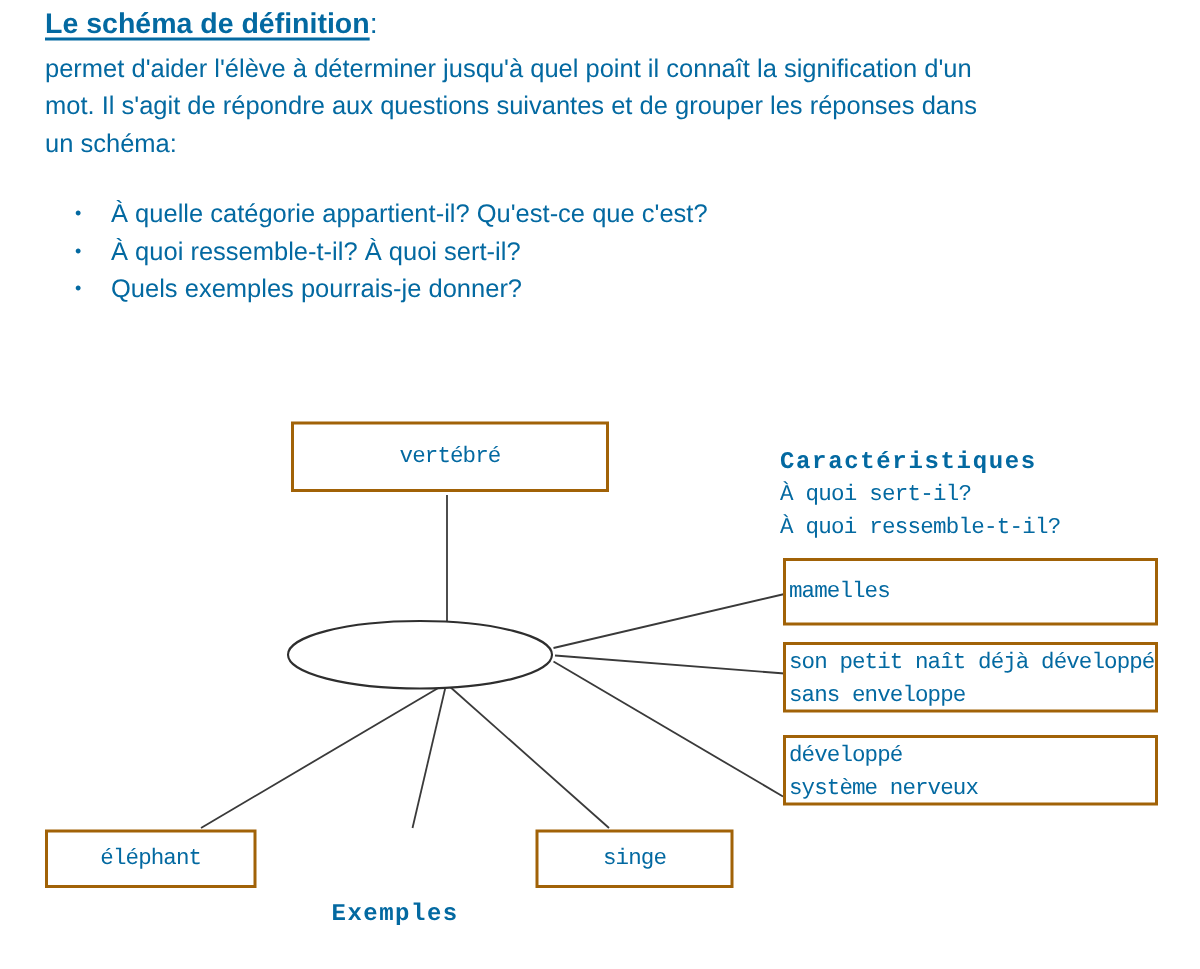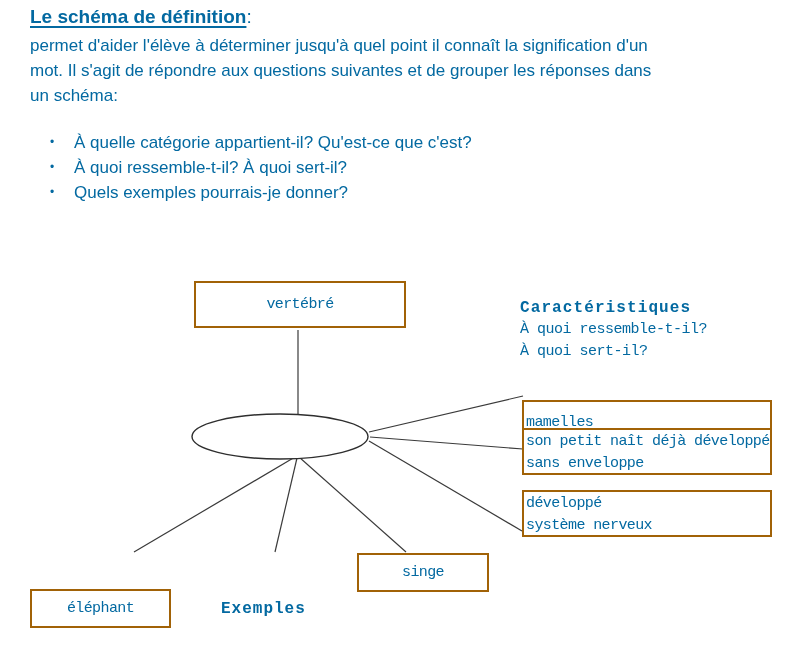--- a/index.html
+++ b/index.html
@@ -19,25 +19,25 @@
   .links{position:absolute;left:0;top:0;width:800px;height:646px;pointer-events:none;}
   .links line{stroke:#3a3a3a;stroke-width:1.2;}
   .links ellipse{fill:#ffffff;stroke:#2e2e2e;stroke-width:1.4;}
   .dbox{
     position:absolute;box-sizing:border-box;border:2px solid #a16207;background:#fff;
     font-family:"Liberation Mono","DejaVu Sans Mono",monospace;
     font-size:15px;letter-spacing:-0.6px;white-space:nowrap;
   }
   .box-vertebre{left:194px;top:281px;width:212px;height:47px;display:flex;align-items:center;justify-content:center;}
   .rbox{left:522px;width:250px;line-height:22px;padding:1px 0 0 2px;}
-  .box-mamelles{top:372px;height:45px;display:flex;align-items:center;padding-top:0;margin-top:28px;}
+  .box-mamelles{top:372px;height:45px;display:flex;align-items:center;padding-top:0;}
   .box-petit{top:428px;height:47px;}
   .box-systeme{top:490px;height:47px;}
   .ebox{top:553px;height:39px;display:flex;align-items:center;justify-content:center;}
-  .box-elephant{left:30px;width:141px;margin-top:36px;}
+  .box-elephant{left:30px;width:141px;}
   .box-tigre{left:182px;width:165px;}
   .box-singe{left:357px;width:132px;}
   .ellipse-label{
     position:absolute;left:192px;top:414px;width:176px;height:45px;
     display:flex;align-items:center;justify-content:center;
     font-family:"Liberation Mono","DejaVu Sans Mono",monospace;font-size:15px;letter-spacing:-0.3px;
   }
   .char-label{
     position:absolute;left:520px;top:297px;line-height:22px;
     font-family:"Liberation Mono","DejaVu Sans Mono",monospace;font-size:15px;letter-spacing:-0.5px;white-space:nowrap;
@@ -88,22 +88,22 @@
     <ellipse cx="280" cy="436.5" rx="88" ry="22.5"></ellipse>
   </svg>
 
   <div class="dbox box-vertebre">
     <span>vertébré</span>
   </div>
 
 
   <div class="char-label">
     <div class="char-heading">Caractéristiques</div>
+    <div>À quoi sert-il?</div>
     <div>À quoi ressemble-t-il?</div>
-    <div>À quoi sert-il?</div>
   </div>
 
   <div class="dbox rbox box-mamelles">
     <div>mamelles</div>
   </div>
 
   <div class="dbox rbox box-petit">
     <div>son petit naît déjà développé</div>
     <div>sans enveloppe</div>
   </div>

